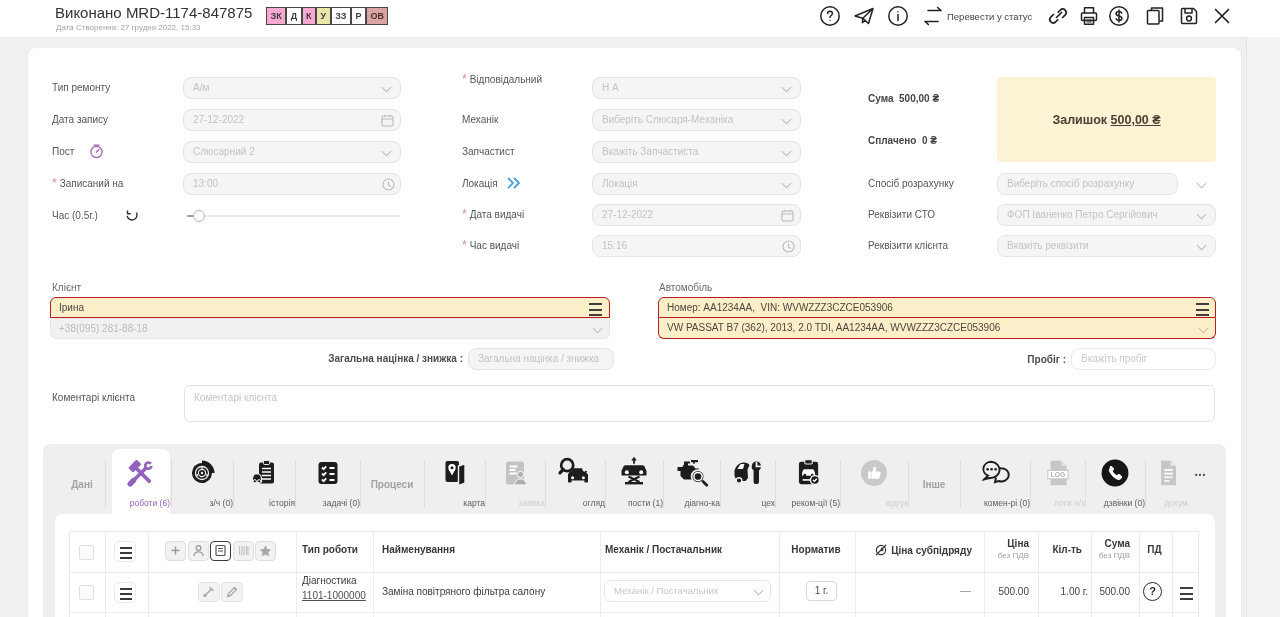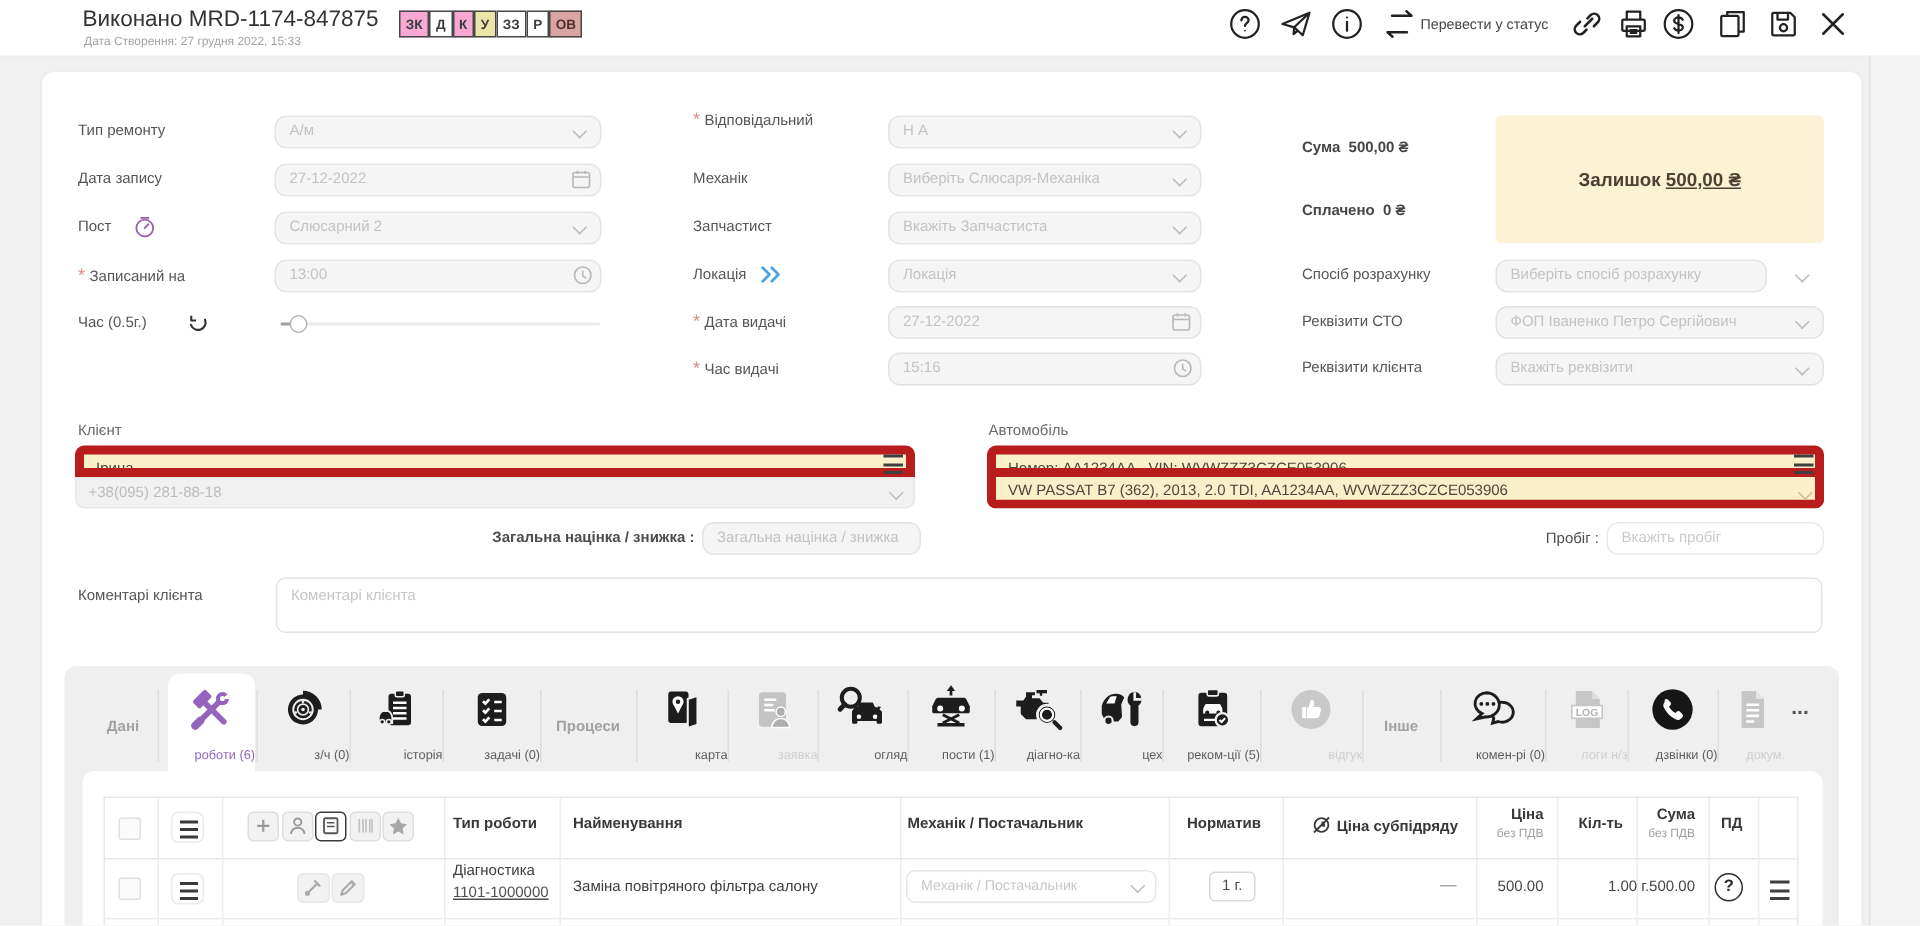--- a/index.html
+++ b/index.html
@@ -13,21 +13,21 @@
 .ticon{position:absolute;top:5px}
 .tstatus{position:absolute;left:947px;top:11px;font-size:9.5px;color:#444;white-space:nowrap}
 .panel{position:absolute;left:28px;top:48px;width:1213px;height:569px;background:#fff;border-radius:8px 8px 0 0;box-shadow:0 1px 3px rgba(0,0,0,.05)}
 .lbl{position:absolute;font-size:10px;color:#565656;height:21px;line-height:21px;white-space:nowrap}
 .ast{color:#dd8a8a;font-style:normal;text-decoration:none;margin-right:3px;font-size:12px}
 .inp,.sel{position:absolute;box-sizing:border-box;height:22px;background:#f5f5f5;border:1px solid #e4e4e4;border-radius:8px;font-size:10px;line-height:20px;color:#c3c3c3;padding:0 9px;white-space:nowrap;overflow:hidden}
 .chev{position:absolute;width:6px;height:6px;border-right:1.4px solid #bdbdbd;border-bottom:1.4px solid #bdbdbd;transform:rotate(45deg)}
 .fico{position:absolute}
 .ybox{position:absolute;left:997px;top:77px;width:219px;height:85px;background:#fcf2d4;border-radius:4px;display:flex;align-items:center;justify-content:center;font-size:12.5px;font-weight:700;color:#494235}
 .sumlbl{position:absolute;font-size:10px;font-weight:700;color:#454545;white-space:nowrap}
-.yrow{position:absolute;box-sizing:border-box;background:#fbefca;border:6px solid #b91c1c;font-size:10px;color:#4c463c;line-height:19px;padding:0 8px;white-space:nowrap;overflow:hidden}
+.yrow{position:absolute;box-sizing:border-box;background:#fbefca;border:1px solid #b91c1c;font-size:10px;color:#4c463c;line-height:19px;padding:0 8px;white-space:nowrap;overflow:hidden}
 .grow{position:absolute;box-sizing:border-box;background:#f1f1f1;border:1px solid #e6e6e6;font-size:10px;color:#bcbcbc;line-height:19px;padding:0 8px;white-space:nowrap}
 .ham{position:absolute;width:13px;height:9px;border-top:2px solid #3f3f3f;border-bottom:2px solid #3f3f3f}
 .ham:after{content:"";position:absolute;left:0;top:3.5px;width:13px;height:2px;background:#3f3f3f}
 .tabzone{position:absolute;left:43px;top:444px;width:1183px;height:173px;background:#efefef;border-radius:8px 8px 0 0}
 .tab{position:absolute;top:455px;height:58px;text-align:right}
 .tab .tlbl{position:absolute;left:0;right:0;bottom:5px;font-size:8.5px;color:#5d5d5d;white-space:nowrap}
 .tab.dis .tlbl{color:#cfcfcf}
 .tab .tico{position:absolute;left:50%;top:3px;transform:translateX(-50%)}
 .tabtxt{position:absolute;top:455px;height:58px;display:flex;align-items:center;justify-content:center;font-size:10px;font-weight:700;color:#a2a2a2}
 .tabsep{position:absolute;top:460px;height:48px;width:1px;background:#dedede}
@@ -185,21 +185,21 @@
 <span class="chev" style="left:594px;top:325px"></span>
 
 <div class="lbl" style="left:659px;top:277px;color:#6b6b6b">Автомобіль</div>
 <div class="yrow" style="left:658px;top:297px;width:558px;height:21px;border-radius:6px 6px 0 0">Номер: AA1234AA,&nbsp; VIN: WVWZZZ3CZCE053906</div>
 <span class="ham" style="left:1196px;top:303px"></span>
 <div class="yrow" style="left:658px;top:318px;width:558px;height:21px;border-radius:0 0 6px 6px;border-top:none">VW PASSAT B7 (362), 2013, 2.0 TDI, AA1234AA, WVWZZZ3CZCE053906</div>
 <span class="chev" style="left:1200px;top:325px;border-color:#cdbd93"></span>
 
 <div class="lbl" style="right:817px;top:348px;font-weight:700;color:#4d4d4d">Загальна націнка / знижка :</div>
 <div class="sel" style="left:468px;top:348px;width:146px">Загальна націнка / знижка</div>
-<div class="lbl" style="right:214px;top:349px;font-weight:400;color:#4d4d4d">Пробіг :</div>
+<div class="lbl" style="right:214px;top:349px;font-weight:700;color:#4d4d4d">Пробіг :</div>
 <div class="inp" style="left:1071px;top:348px;width:145px;background:#fff;border-color:#e9e9e9;color:#c9c9c9">Вкажіть пробіг</div>
 
 <div class="lbl" style="left:52px;top:387px">Коментарі клієнта</div>
 <div class="abs" style="left:184px;top:385px;width:1031px;height:37px;box-sizing:border-box;border:1px solid #e3e3e3;border-radius:6px;background:#fff;font-size:10px;color:#c6c6c6;padding:6px 9px">Коментарі клієнта</div>
 <div class="tabzone"></div>
 <div class="atab"></div>
 <div class="tabtxt" style="left:52px;width:60px">Дані</div>
 <div class="tab" style="left:112px;width:58px">
 <span class="tico"><svg width="30" height="30" viewBox="0 0 30 30">
         <g fill="none" stroke="#9463bd" stroke-width="3.8" stroke-linecap="round">
@@ -460,17 +460,17 @@
       <path d="M5.5 13.5l1-3 6-6 2 2-6 6zM12 5l2 2" stroke="#ababab" stroke-width="1.4" fill="none" stroke-linejoin="round"></path>
     </svg></div>
 <div class="txt" style="left:302px;top:575px;font-size:10px;color:#3d3d3d">Діагностика</div>
 <div class="txt" style="left:302px;top:590px;font-size:10px;color:#4f4f4f;text-decoration:underline">1101-1000000</div>
 <div class="txt" style="left:382px;top:586px;font-size:10px;color:#3d3d3d">Заміна повітряного фільтра салону</div>
 <div class="inp" style="left:604px;top:580px;width:167px;background:#fff;border-color:#e6e6e6;color:#c7c7c7;border-radius:6px;font-size:9.5px">Механік / Постачальник</div>
 <span class="chev" style="left:755px;top:587px"></span>
 <div class="abs" style="left:806px;top:581px;width:31px;height:20px;box-sizing:border-box;border:1px solid #d9d9d9;border-radius:4px;font-size:10px;color:#4f4f4f;text-align:center;line-height:18px">1 г.</div>
 <div class="txt" style="left:900px;top:584px;width:71px;text-align:right;font-size:11px;color:#8c8c8c">—</div>
 <div class="txt" style="left:960px;top:586px;width:69px;text-align:right;font-size:10px;color:#444">500.00</div>
-<div class="txt" style="left:1072px;top:586px;width:70px;text-align:left;font-size:10px;color:#444">1.00 г.</div>
+<div class="txt" style="left:1018px;top:586px;width:70px;text-align:right;font-size:10px;color:#444">1.00 г.</div>
 <div class="txt" style="left:1061px;top:586px;width:69px;text-align:right;font-size:10px;color:#444">500.00</div>
 <div class="abs" style="left:1143px;top:582px;width:17px;height:17px;border:1.6px solid #2b2b2b;border-radius:50%;font-size:11px;font-weight:700;color:#2b2b2b;text-align:center;line-height:16px">?</div>
 <span class="ham" style="left:1180px;top:587px"></span>
 <div class="abs" style="left:1246px;top:37px;width:34px;height:580px;background:#f3f3f3;border-left:1px solid #e2e2e2"></div>
 
 </body></html>

